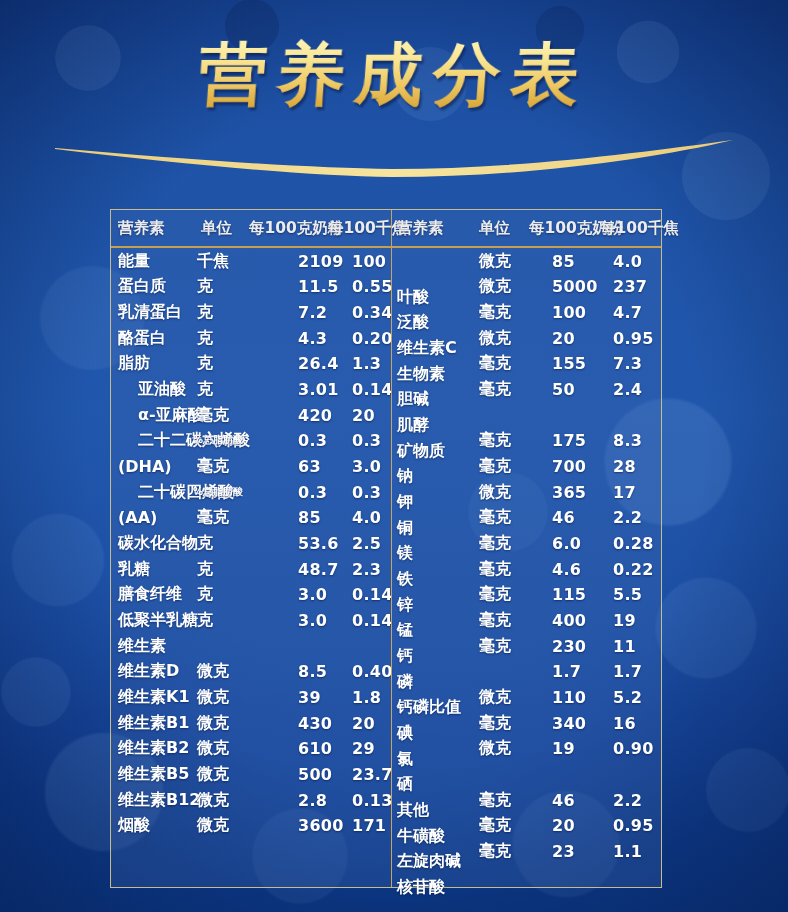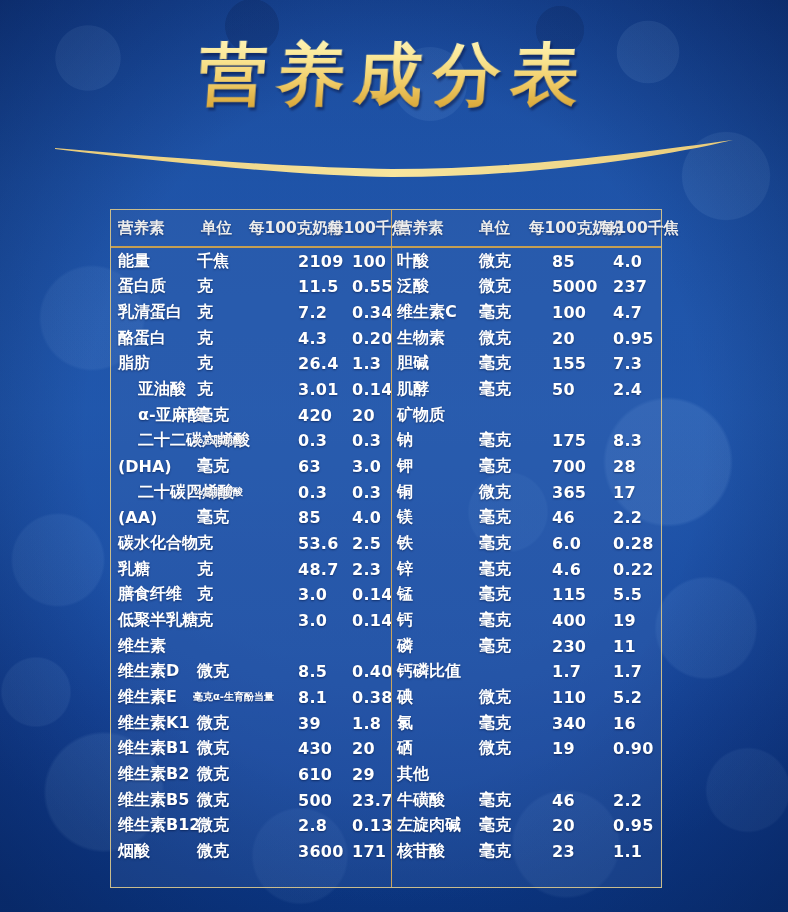--- a/index.html
+++ b/index.html
@@ -72,21 +72,21 @@
   .right .hc0{left:5px;}  .right .hc1{left:87px;} .right .hc2{left:137px;} .right .hc3{left:208px;}
   .rows{position:absolute;left:0;top:38px;width:100%;}
   .row{position:relative;height:25.66px;}
   .row span{
     position:absolute;top:50%;transform:translateY(-50%);
     white-space:nowrap;color:#ffffff;font-weight:700;font-size:16px;
     text-shadow:0 1px 2px rgba(0,18,60,.55);
   }
   .row .c-label{left:7px;}
   .row.indent .c-label{left:27px;}
-  .right .row .c-label{left:5px;}
+  .right .row .c-label{left:5px;margin-top:36px;}
   .left  .row .c-unit{left:86px;}  .left  .row .c-v1{left:187px;} .left  .row .c-v2{left:241px;}
   .right .row .c-unit{left:87px;}  .right .row .c-v1{left:160px;} .right .row .c-v2{left:221px;}
   .row .c-unit.small{font-size:10px;left:82px;}
   .num{letter-spacing:.3px;}
 </style>
 </head>
 <body>
 
 <div id="stage">
 
@@ -210,26 +210,20 @@
           <div class="row section">
             <span class="c-label">维生素</span>
           </div>
           <div class="row">
             <span class="c-label">维生素D</span>
             <span class="c-unit">微克</span>
             <span class="c-v1 num">8.5</span>
             <span class="c-v2 num">0.40</span>
           </div>
           <div class="row">
-            <span class="c-label">维生素E</span>
-            <span class="c-unit small">毫克α-生育酚当量</span>
-            <span class="c-v1 num">8.1</span>
-            <span class="c-v2 num">0.38</span>
-          </div>
-          <div class="row">
             <span class="c-label">维生素K1</span>
             <span class="c-unit">微克</span>
             <span class="c-v1 num">39</span>
             <span class="c-v2 num">1.8</span>
           </div>
           <div class="row">
             <span class="c-label">维生素B1</span>
             <span class="c-unit">微克</span>
             <span class="c-v1 num">430</span>
             <span class="c-v2 num">20</span>

